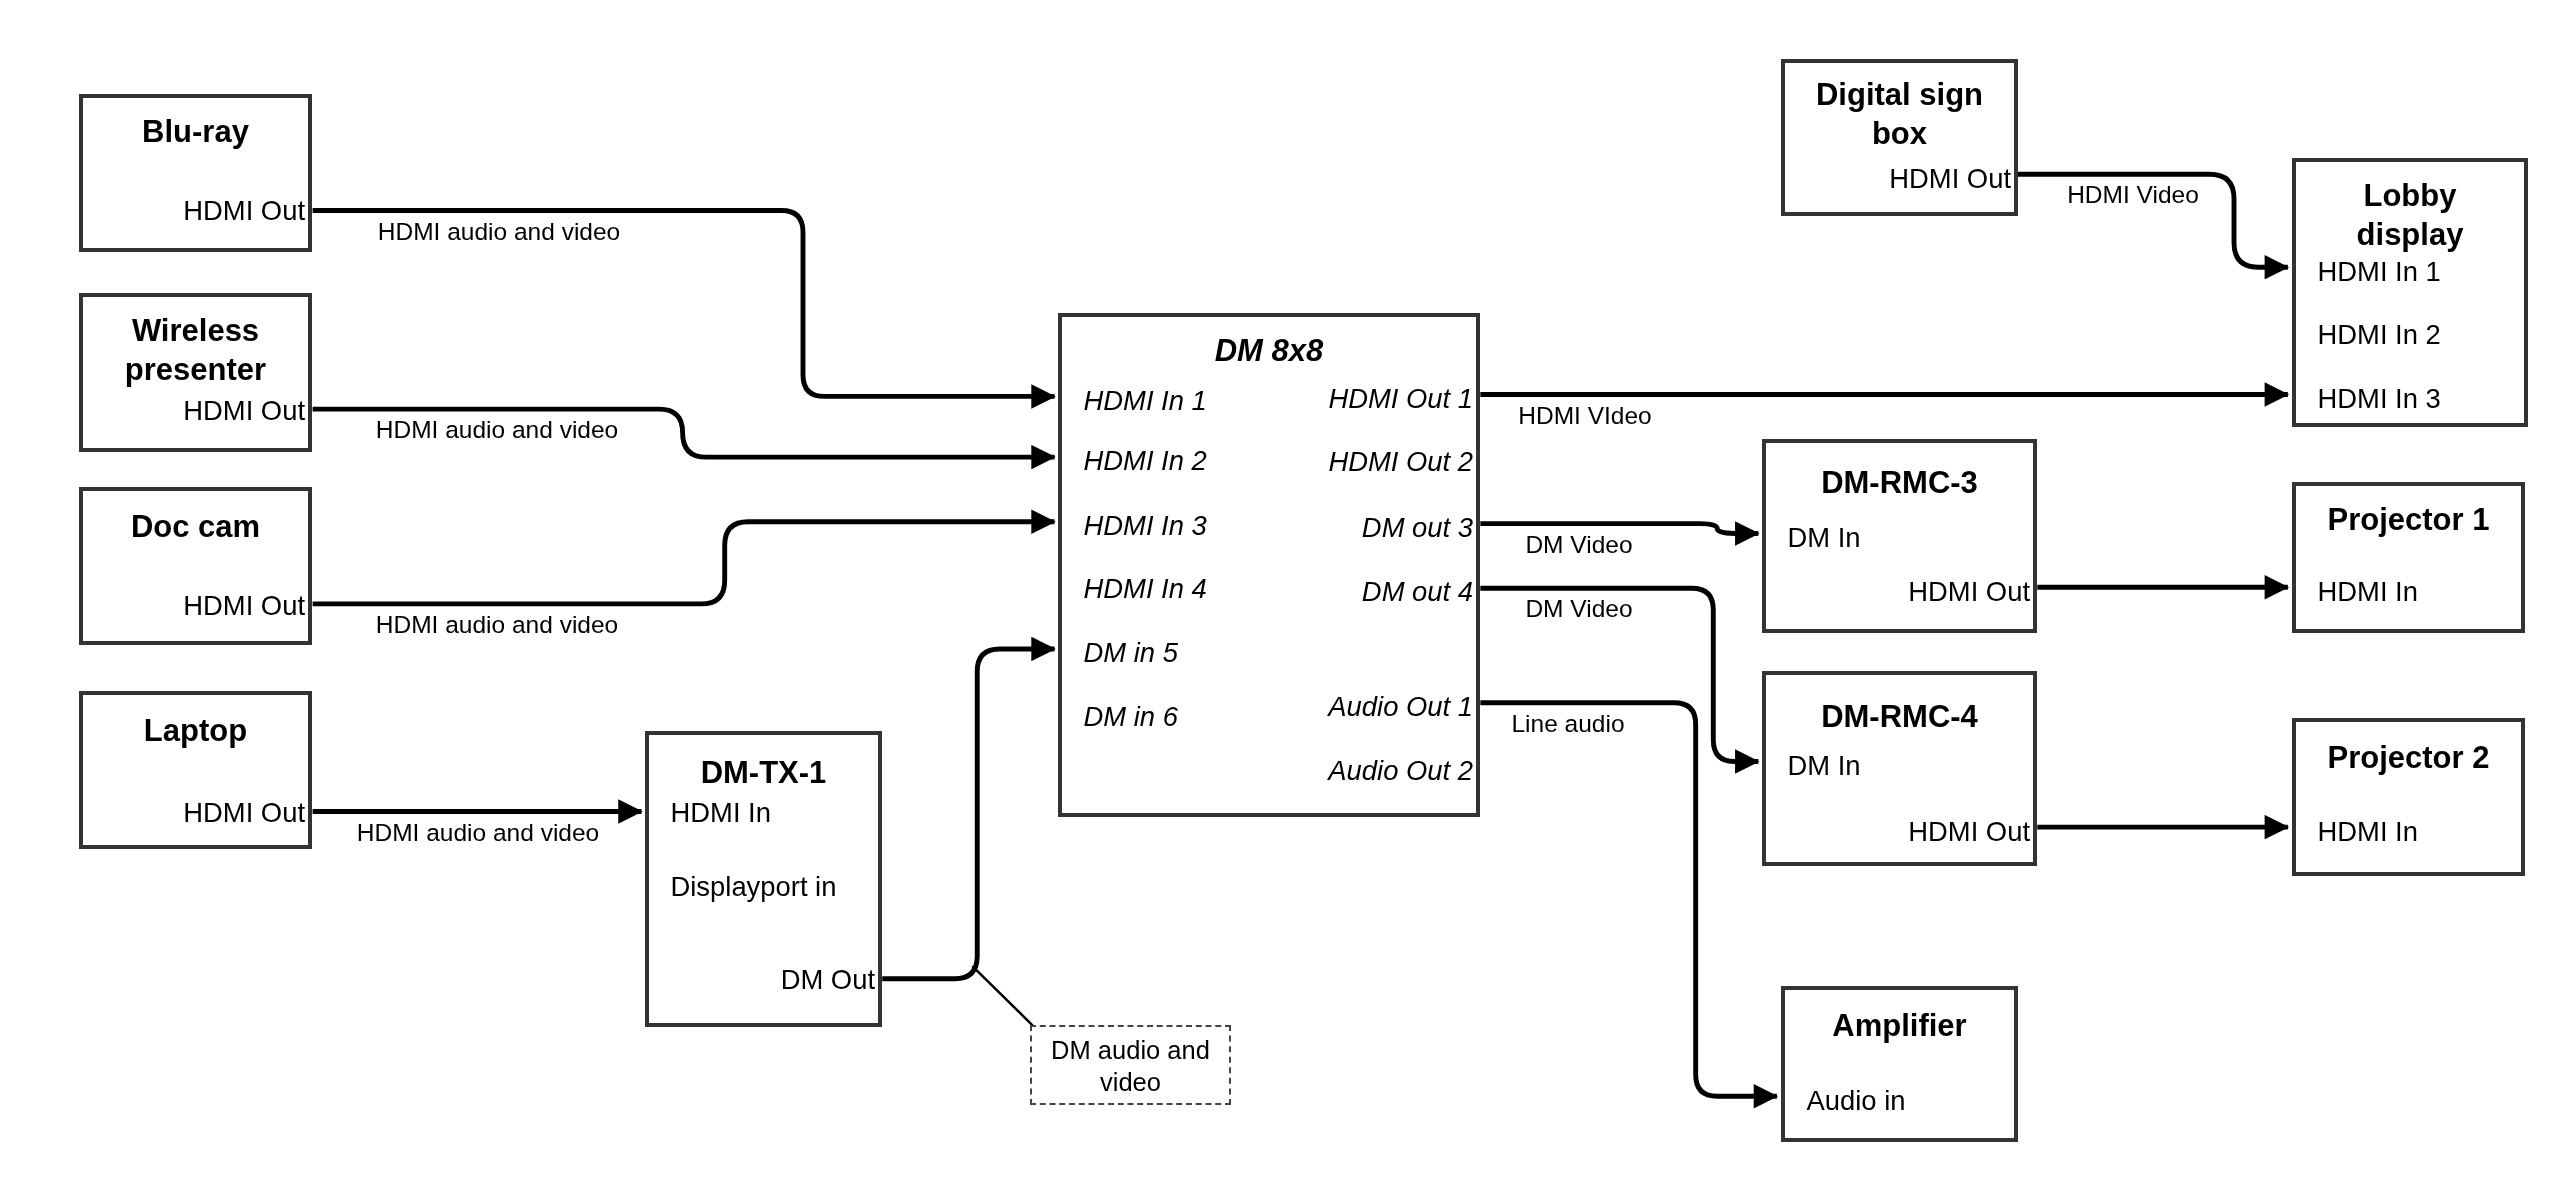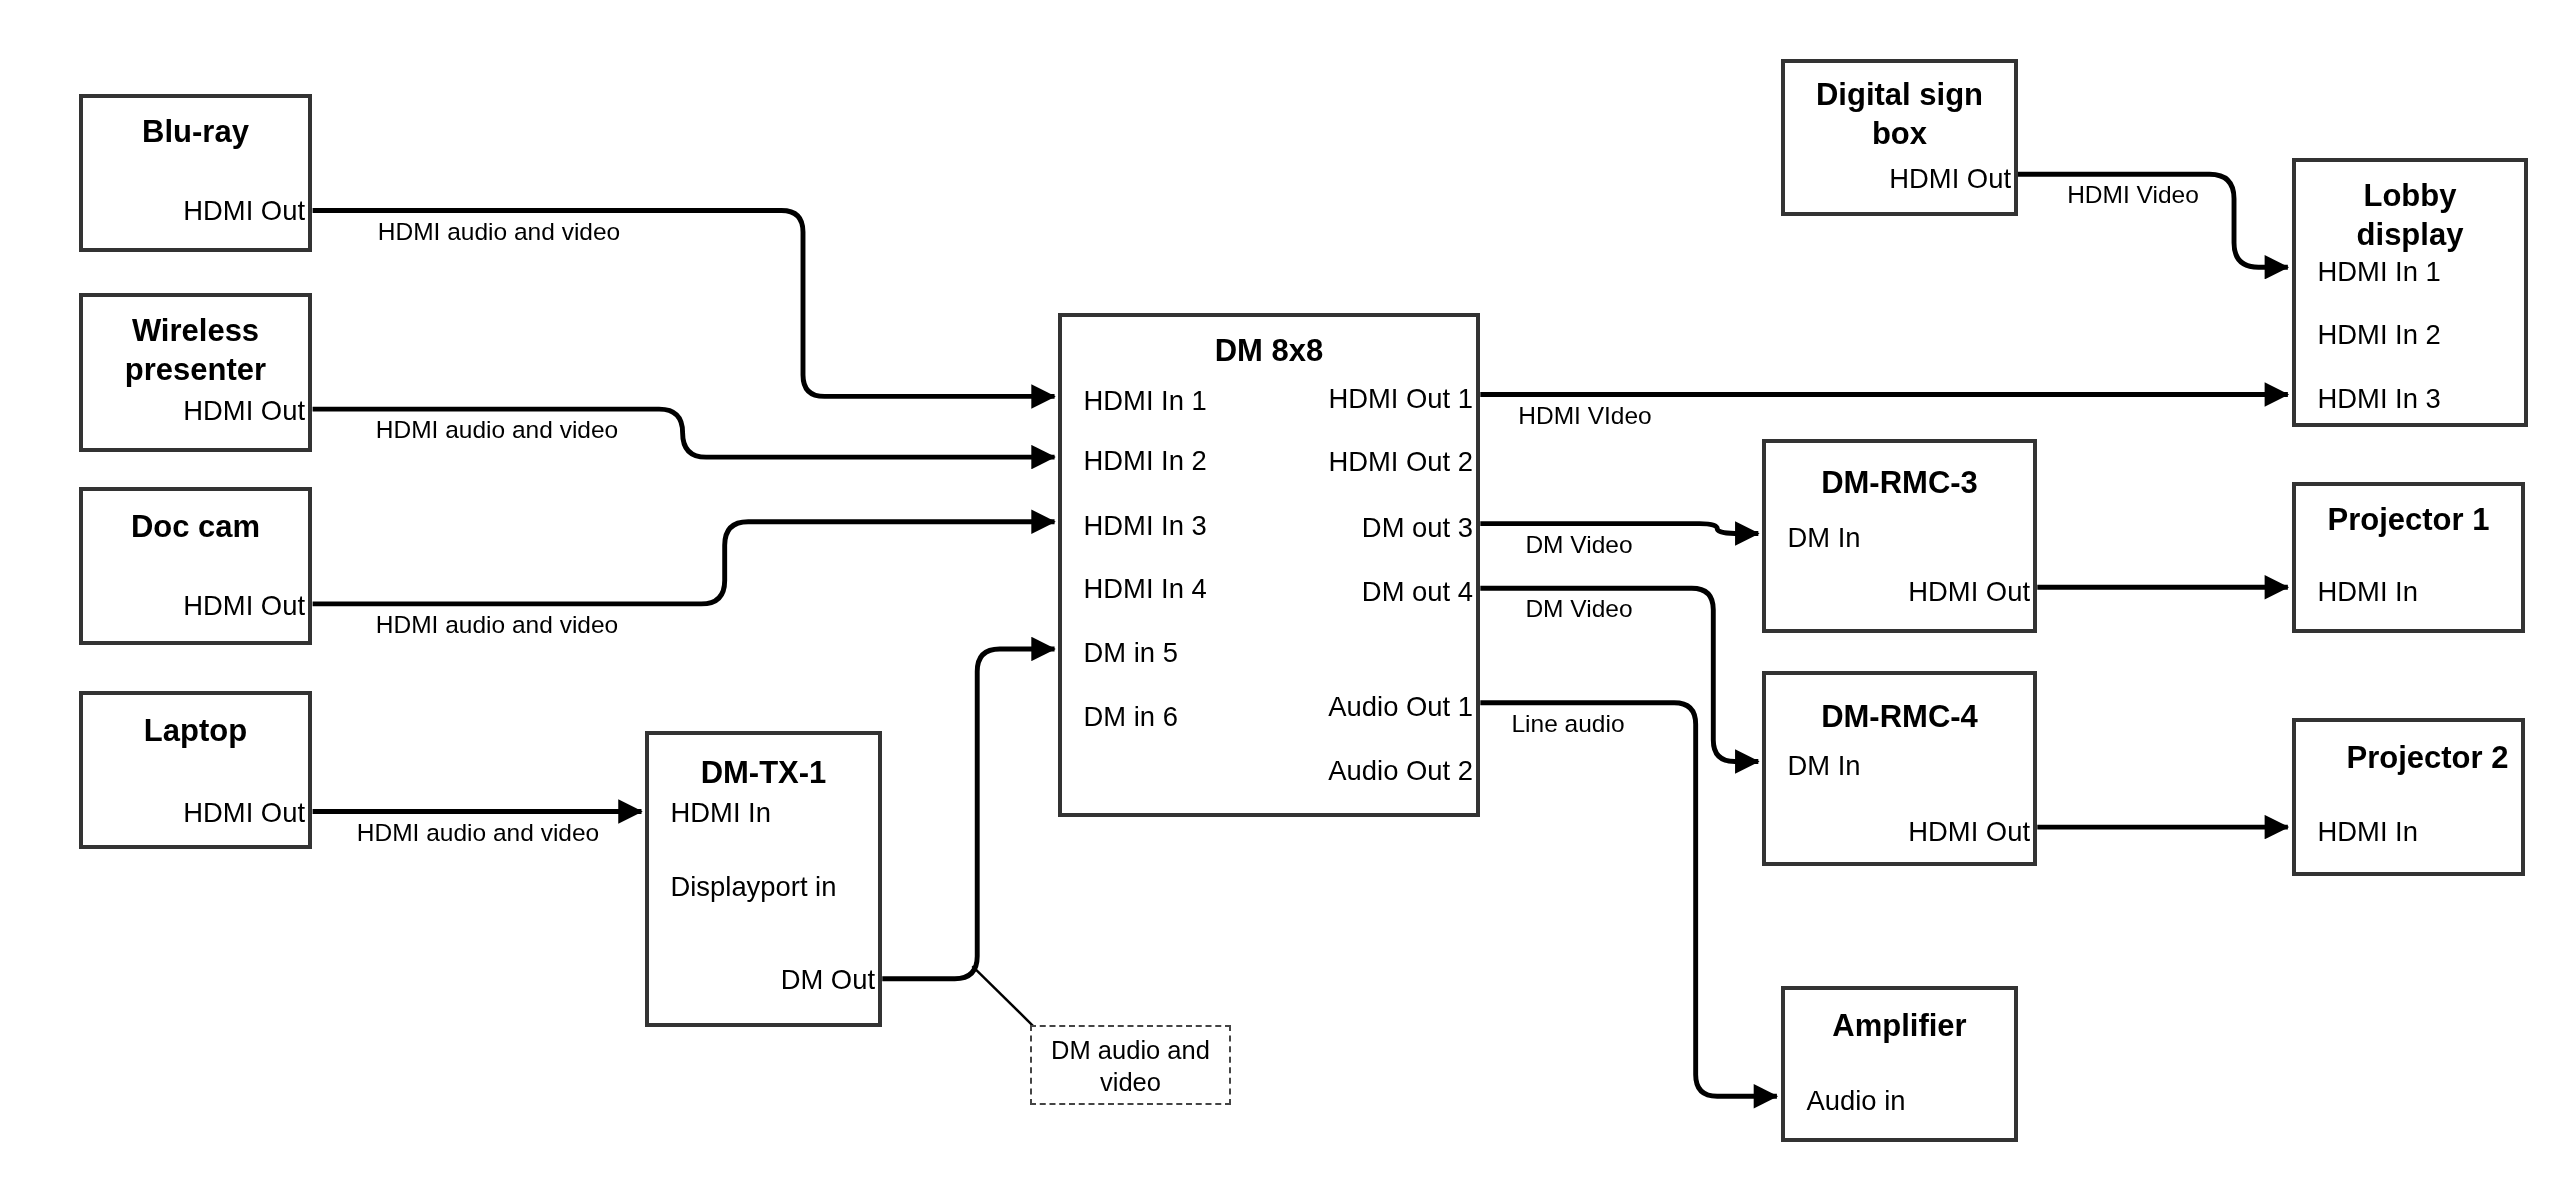--- a/index.html
+++ b/index.html
@@ -65,21 +65,21 @@
     <div class="port port-r" style="top:101px;">HDMI Out</div>
   </div>
 
   <div class="node" style="left:645px;top:731px;width:237px;height:296px;">
     <div class="title" style="top:17.6px;">DM-TX-1</div>
     <div class="port port-l" style="top:61px;">HDMI In</div>
     <div class="port port-l" style="top:135px;">Displayport in</div>
     <div class="port port-r" style="top:228px;">DM Out</div>
   </div>
 
-  <div class="node" style="left:1058px;top:313px;width:422px;height:504px;">
+  <div class="node" style="left:1058px;top:313px;width:422px;height:504px;font-style:italic;">
     <div class="title" style="top:13.7px;">DM 8x8</div>
     <div class="port port-l" style="top:67px;">HDMI In 1</div>
     <div class="port port-l" style="top:127px;">HDMI In 2</div>
     <div class="port port-l" style="top:192px;">HDMI In 3</div>
     <div class="port port-l" style="top:255px;">HDMI In 4</div>
     <div class="port port-l" style="top:319px;">DM in 5</div>
     <div class="port port-l" style="top:383px;">DM in 6</div>
     <div class="port port-r" style="top:65px;">HDMI Out 1</div>
     <div class="port port-r" style="top:128px;">HDMI Out 2</div>
     <div class="port port-r" style="top:194px;">DM out 3</div>
@@ -111,21 +111,21 @@
     <div class="port port-l" style="top:89px;">HDMI In</div>
   </div>
 
   <div class="node" style="left:1762px;top:671px;width:275px;height:195px;">
     <div class="title" style="top:21.5px;">DM-RMC-4</div>
     <div class="port port-l" style="top:74px;">DM In</div>
     <div class="port port-r" style="top:140px;">HDMI Out</div>
   </div>
 
   <div class="node" style="left:2292px;top:718px;width:233px;height:158px;">
-    <div class="title" style="top:15.7px;padding-left:19px;">Projector 2</div>
+    <div class="title" style="top:15.7px;">Projector 2</div>
     <div class="port port-l" style="top:93px;">HDMI In</div>
   </div>
 
   <div class="node" style="left:1781px;top:986px;width:237px;height:156px;">
     <div class="title" style="top:15.7px;">Amplifier</div>
     <div class="port port-l" style="top:94px;">Audio in</div>
   </div>
 
   <div class="elabel" style="left:499px;top:211px;">HDMI audio and video</div>
   <div class="elabel" style="left:497px;top:409px;">HDMI audio and video</div>

